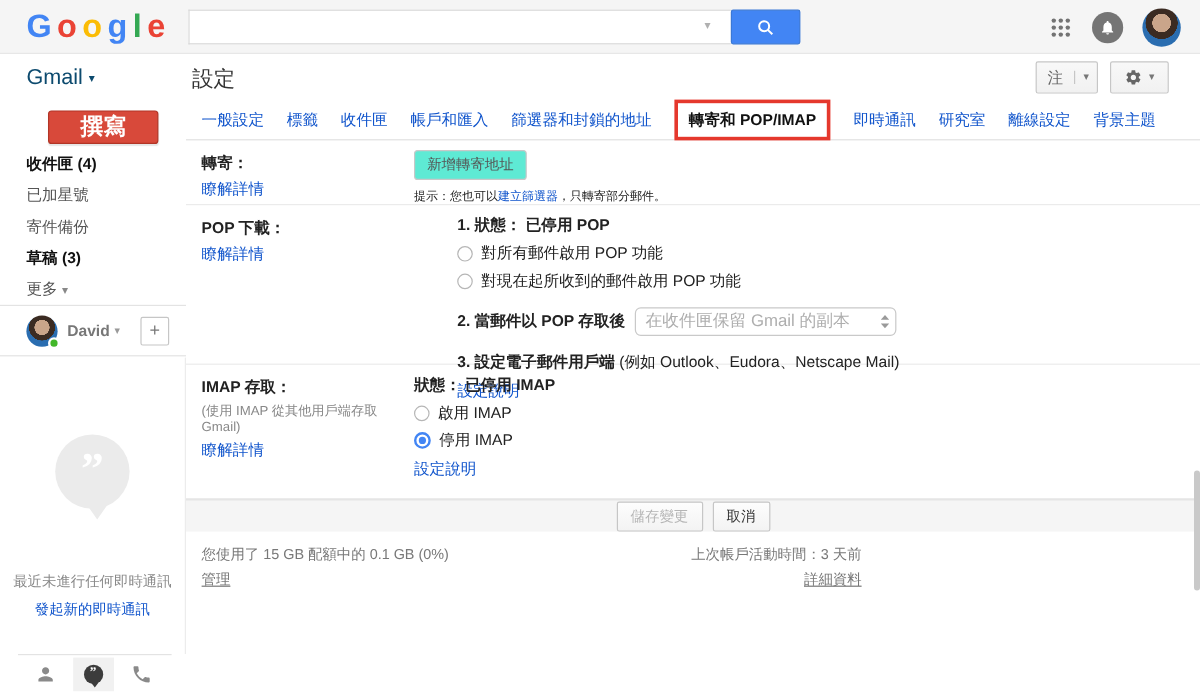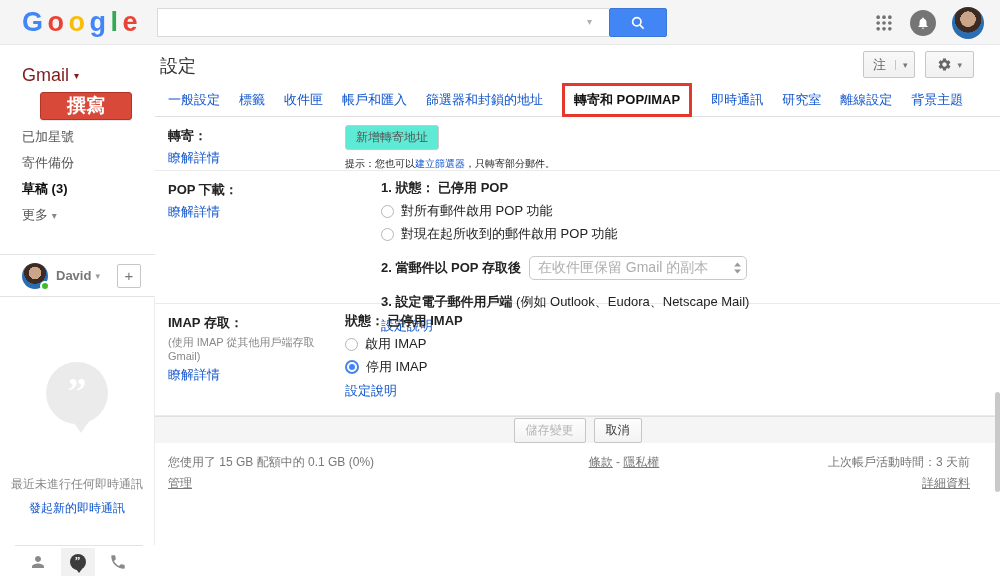--- a/index.html
+++ b/index.html
@@ -16,21 +16,21 @@
   .search-caret { position:absolute; left:430px; top:8px; font-size:10px; color:#b0b0b0; cursor:pointer; }
   .search-btn { position:absolute; left:452px; top:0; width:58px; height:29px; background:#4285f4; border:1px solid #3a78d6; border-radius:2px; cursor:pointer; display:flex; align-items:center; justify-content:center; }
   .topbar-right { position:absolute; right:16px; top:0; height:45px; display:flex; align-items:center; gap:16px; }
   .apps-btn { width:20px; height:20px; cursor:pointer; }
   .bell-btn { width:26px; height:26px; border-radius:50%; background:#757575; display:flex; align-items:center; justify-content:center; cursor:pointer; }
   .avatar-top { width:32px; height:32px; border-radius:50%; cursor:pointer;
     background: radial-gradient(circle at 50% 38%, #caa58a 0 30%, #3b2b22 31% 52%, #2a6db0 53% 100%); }
 
   
   .prodbar { position:absolute; left:0; top:45px; width:100%; height:39px; background:#fff; }
-  .gmail-label { position:absolute; left:22px; top:20px; font-size:18px; color:#7f1d1d; cursor:pointer; }
+  .gmail-label { position:absolute; left:22px; top:9px; font-size:18px; color:#0c4a6e; cursor:pointer; }
   .gmail-label .caret { font-size:10px; vertical-align:2px; }
   .page-title { position:absolute; left:160px; top:9px; font-size:18px; color:#333; font-weight:normal; }
   .prodbar-right { position:absolute; right:26px; top:6px; display:flex; gap:10px; }
   .gbtn { height:27px; display:inline-flex; align-items:center; background:linear-gradient(#f8f8f8,#f1f1f1); border:1px solid #c6c6c6; border-radius:2px; color:#666; font-size:13px; cursor:pointer; }
   .gbtn .seg { padding:0 9px; }
   .gbtn .seg2 { padding:0 7px; border-left:1px solid #c6c6c6; font-size:9px; color:#777; }
   .gear-btn { padding:0 11px; gap:5px; }
   .gear-btn .caret { font-size:9px; color:#777; }
 
   
@@ -165,20 +165,21 @@
             <path fill="#666" d="M19.14 12.94c.04-.3.06-.61.06-.94 0-.32-.02-.64-.07-.94l2.03-1.58c.18-.14.23-.41.12-.61l-1.92-3.32c-.12-.22-.37-.29-.59-.22l-2.39.96c-.5-.38-1.03-.7-1.62-.94l-.36-2.54c-.04-.24-.24-.41-.48-.41h-3.84c-.24 0-.43.17-.47.41l-.36 2.54c-.59.24-1.13.57-1.62.94l-2.39-.96c-.22-.08-.47 0-.59.22L2.74 8.87c-.12.21-.08.47.12.61l2.03 1.58c-.05.3-.09.63-.09.94s.02.64.07.94l-2.03 1.58c-.18.14-.23.41-.12.61l1.92 3.32c.12.22.37.29.59.22l2.39-.96c.5.38 1.03.7 1.62.94l.36 2.54c.05.24.24.41.48.41h3.84c.24 0 .44-.17.47-.41l.36-2.54c.59-.24 1.13-.56 1.62-.94l2.39.96c.22.08.47 0 .59-.22l1.92-3.32c.12-.22.07-.47-.12-.61l-2.01-1.58zM12 15.6c-1.98 0-3.6-1.62-3.6-3.6s1.62-3.6 3.6-3.6 3.6 1.62 3.6 3.6-1.62 3.6-3.6 3.6z"></path>
           </svg>
         <span class="caret">▾</span>
       </div>
     </div>
   </div>
 
   <nav class="sidebar">
     <button class="compose-btn">撰寫</button>
     <div class="nav">
+      <div class="nav-item bold">收件匣 (4)</div>
       <div class="nav-item">已加星號</div>
       <div class="nav-item">寄件備份</div>
       <div class="nav-item bold">草稿 (3)</div>
       <div class="nav-item"><span>更多</span> <span class="caret">▾</span></div>
     </div>
     <div class="user-row">
       <div class="user-avatar">
           <span class="presence"></span>
         </div>
       <span class="user-name">David</span>
@@ -299,23 +300,20 @@
     <div class="action-strip">
       <button class="abtn disabled">儲存變更</button>
       <button class="abtn">取消</button>
     </div>
 
     <div class="foot">
       <div class="foot-left">
         <div>您使用了 15 GB 配額中的 0.1 GB (0%)</div>
         <span class="mng">管理</span>
       </div>
-      <div class="foot-center">
-        <span class="u">條款</span><span> - </span><span class="u">隱私權</span>
-      </div>
       <div class="foot-right">
         <div>上次帳戶活動時間：3 天前</div>
         <span class="u">詳細資料</span>
       </div>
     </div>
   </main>
 
   <div class="scroll-thumb"></div>
 </div>
 

